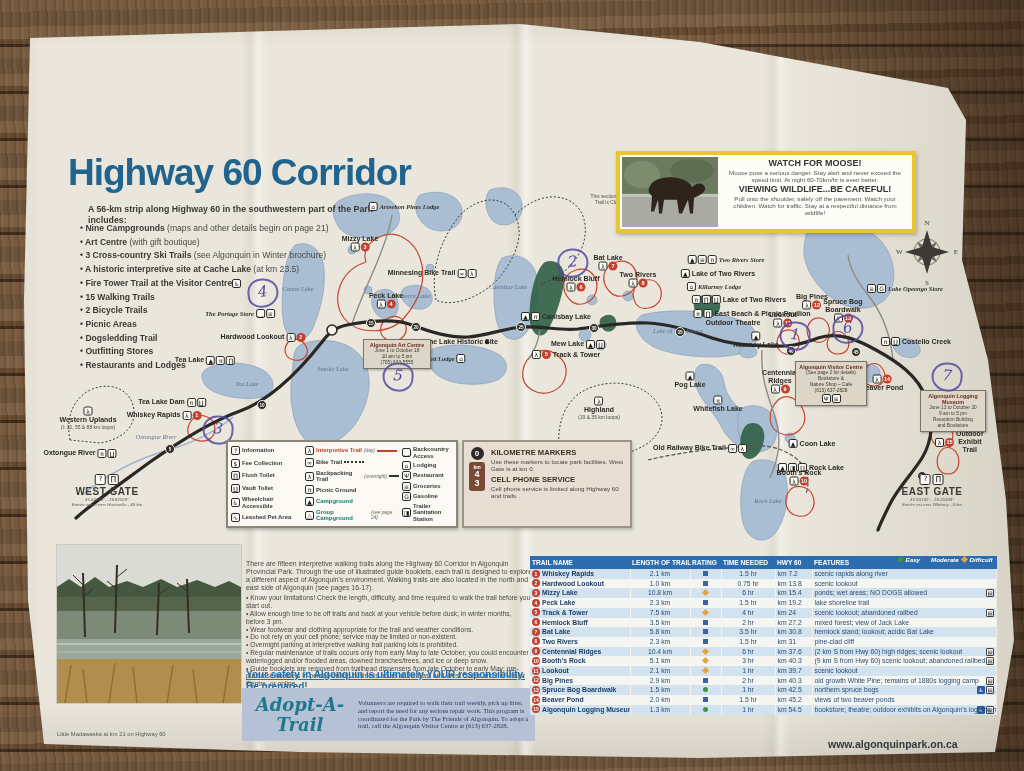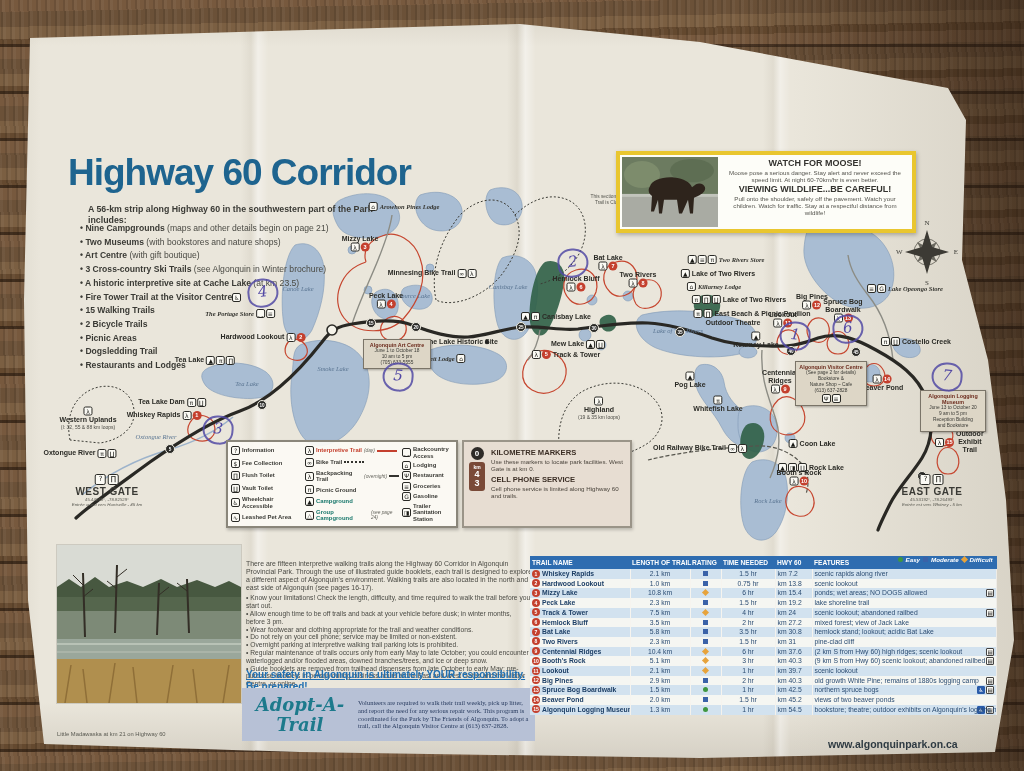--- a/index.html
+++ b/index.html
@@ -204,29 +204,29 @@
         <circle class="hub" cx="332" cy="330" r="5"></circle>
         <circle cx="487" cy="342" r="2.2" fill="#222"></circle>
         <circle cx="372" cy="206" r="2" fill="#222"></circle>
         <circle cx="830" cy="364" r="2.2" fill="#222"></circle>
       </svg>
 
       <div class="title">Highway 60 Corridor</div>
       <div class="intro">A 56-km strip along Highway 60 in the southwestern part of the Park includes:</div>
       <ul class="features">
           <li><span class="b">Nine Campgrounds</span><span class="r"> (maps and other details begin on page 21)</span></li>
-          <li><span class="b">Two Museums</span><span class="r"> (with bookstores and nature shops)</span></li>
           <li><span class="b">Art Centre</span><span class="r"> (with gift boutique)</span></li>
           <li><span class="b">3 Cross-country Ski Trails</span><span class="r"> (see Algonquin in Winter brochure)</span></li>
           <li><span class="b">A historic interpretive site at Cache Lake</span><span class="r"> (at km 23.5)</span></li>
           <li><span class="b">Fire Tower Trail at the Visitor Centre</span><span class="mi">♿</span></li>
           <li><span class="b">15 Walking Trails</span></li>
           <li><span class="b">2 Bicycle Trails</span></li>
           <li><span class="b">Picnic Areas</span></li>
           <li><span class="b">Dogsledding Trail</span></li>
+          <li><span class="b">Outfitting Stores</span></li>
           <li><span class="b">Restaurants and Lodges</span></li>
         </ul>
 
       <div class="moose">
         <div class="mphoto">
           <svg viewBox="0 0 96 72" width="100%" height="100%" preserveAspectRatio="none">
             <rect width="96" height="40" fill="#6c7b60"></rect>
             <ellipse cx="20" cy="18" rx="18" ry="14" fill="#7d8c6c"></ellipse>
             <ellipse cx="70" cy="14" rx="22" ry="12" fill="#5e6e53"></ellipse>
             <rect y="38" width="96" height="34" fill="#a9aba3"></rect>

